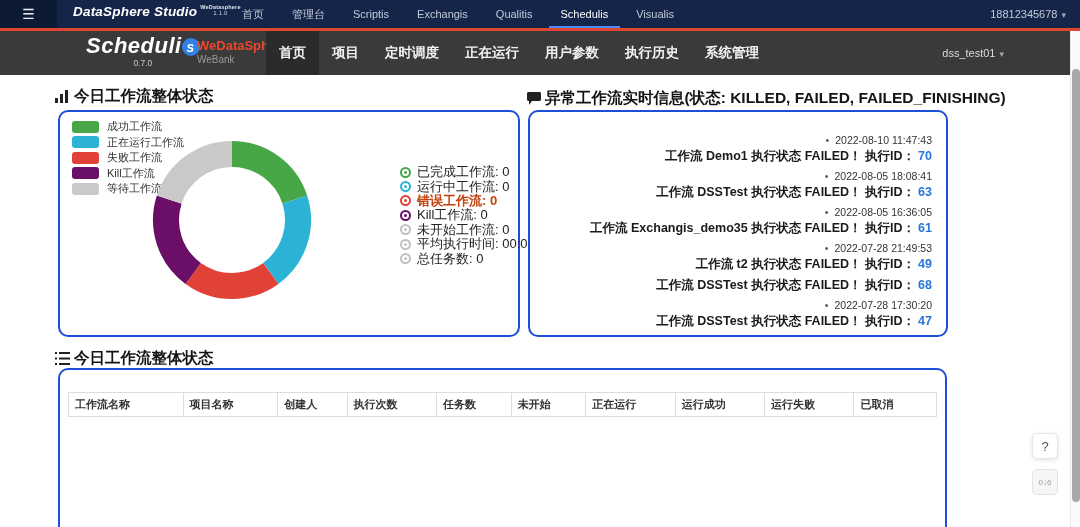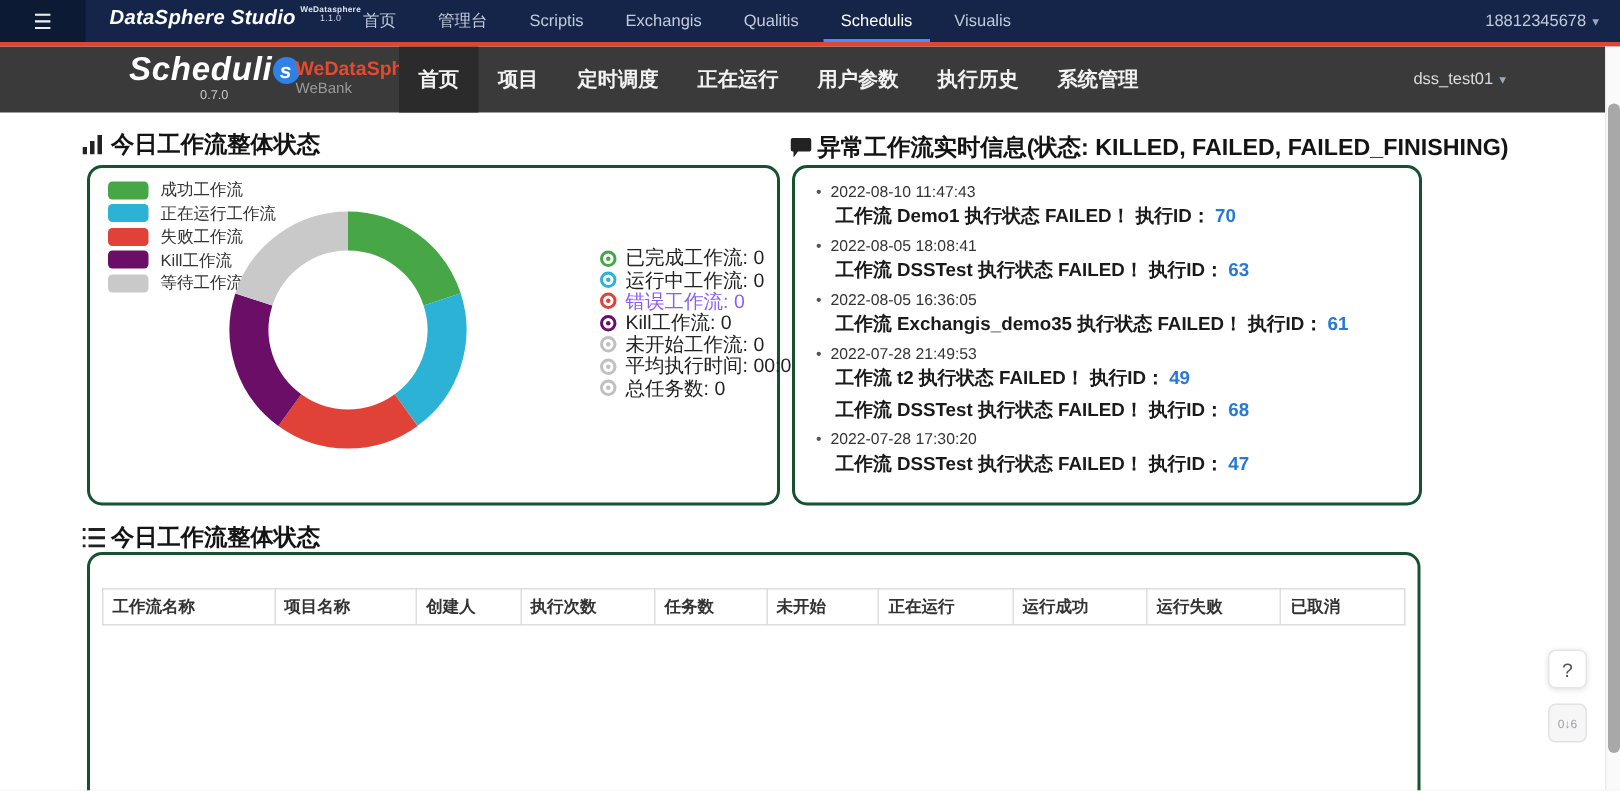--- a/index.html
+++ b/index.html
@@ -35,44 +35,44 @@
   .app-nav { position:absolute; left:266px; top:0; height:44px; display:flex; }
   .app-nav-item { height:44px; line-height:44px; padding:0 13px; font-size:13.5px; font-weight:bold; color:#f2f2f2; cursor:pointer; white-space:nowrap; }
   .app-nav-item.active { background:#2b2b2b; }
   .app-user { position:absolute; right:76px; top:0; height:44px; line-height:44px; font-size:11px; color:#dcdcdc; cursor:pointer; }
 
   
   .sec-title { position:absolute; display:flex; align-items:center; gap:4px; font-size:15.5px; font-weight:bold; color:#141414; white-space:nowrap; }
   .sec-icon { display:inline-flex; align-items:flex-end; }
 
   
-  .panel { position:absolute; background:#fff; border:2px solid #14532d; border-radius:10px; }
+  .panel { position:absolute; background:#fff; border:2px solid #1d4ed8; border-radius:10px; }
   .left-panel  { left:58px;  top:110px; width:462px; height:227px; }
   .right-panel { left:528px; top:110px; width:420px; height:227px; overflow:hidden; }
   .bottom-panel{ left:58px;  top:368px; width:889px; height:176px; }
 
   
   .legend { position:absolute; left:12px; top:7px; }
   .legend-item { display:flex; align-items:center; height:15.5px; }
   .swatch { width:27px; height:12px; border-radius:3px; margin-right:8px; flex:none; }
   .legend-label { font-size:11px; color:#333; white-space:nowrap; }
 
   
   .donut { position:absolute; left:82px; top:18px; width:180px; height:180px; }
 
   
   .stats { position:absolute; left:340px; top:53px; }
   .stat-row { display:flex; align-items:center; height:14.4px; gap:6px; white-space:nowrap; }
   .ring { position:relative; width:11px; height:11px; border:2px solid currentColor; border-radius:50%; flex:none; }
   .ring::after { content:""; position:absolute; left:50%; top:50%; width:3px; height:3px; margin:-1.5px 0 0 -1.5px; border-radius:50%; background:currentColor; }
   .stat-text { font-size:13px; color:#222; }
-  .stat-row.link .stat-text { color:#8b5cf6; }
-
-  
-  .alerts { padding:10px 14px 0 14px; }
+  .stat-row.link .stat-text { color:#c2410c;font-weight:bold; }
+
+  
+  .alerts { padding:22px 14px 0 14px;text-align:right; }
   .alert-time { font-size:10.5px; color:#333; line-height:13px; }
   .bullet { color:#555; margin-right:6px; }
   .alert-msg { margin:2px 0 6px 13px; font-size:12.5px; font-weight:600; color:#1a1a1a; line-height:15px; white-space:nowrap; }
   .exec-link { color:#2878d8; text-decoration:none; margin-left:3px; cursor:pointer; }
 
   
   .wf-table { width:calc(100% - 16px); margin:22px 8px 0 8px; border-collapse:collapse; table-layout:fixed; }
   .wf-table th { border:1px solid #ddd; font-size:11px; font-weight:bold; color:#333; text-align:left; padding:4px 6px; height:22px; background:#fff; white-space:nowrap; overflow:hidden; }
 
   

